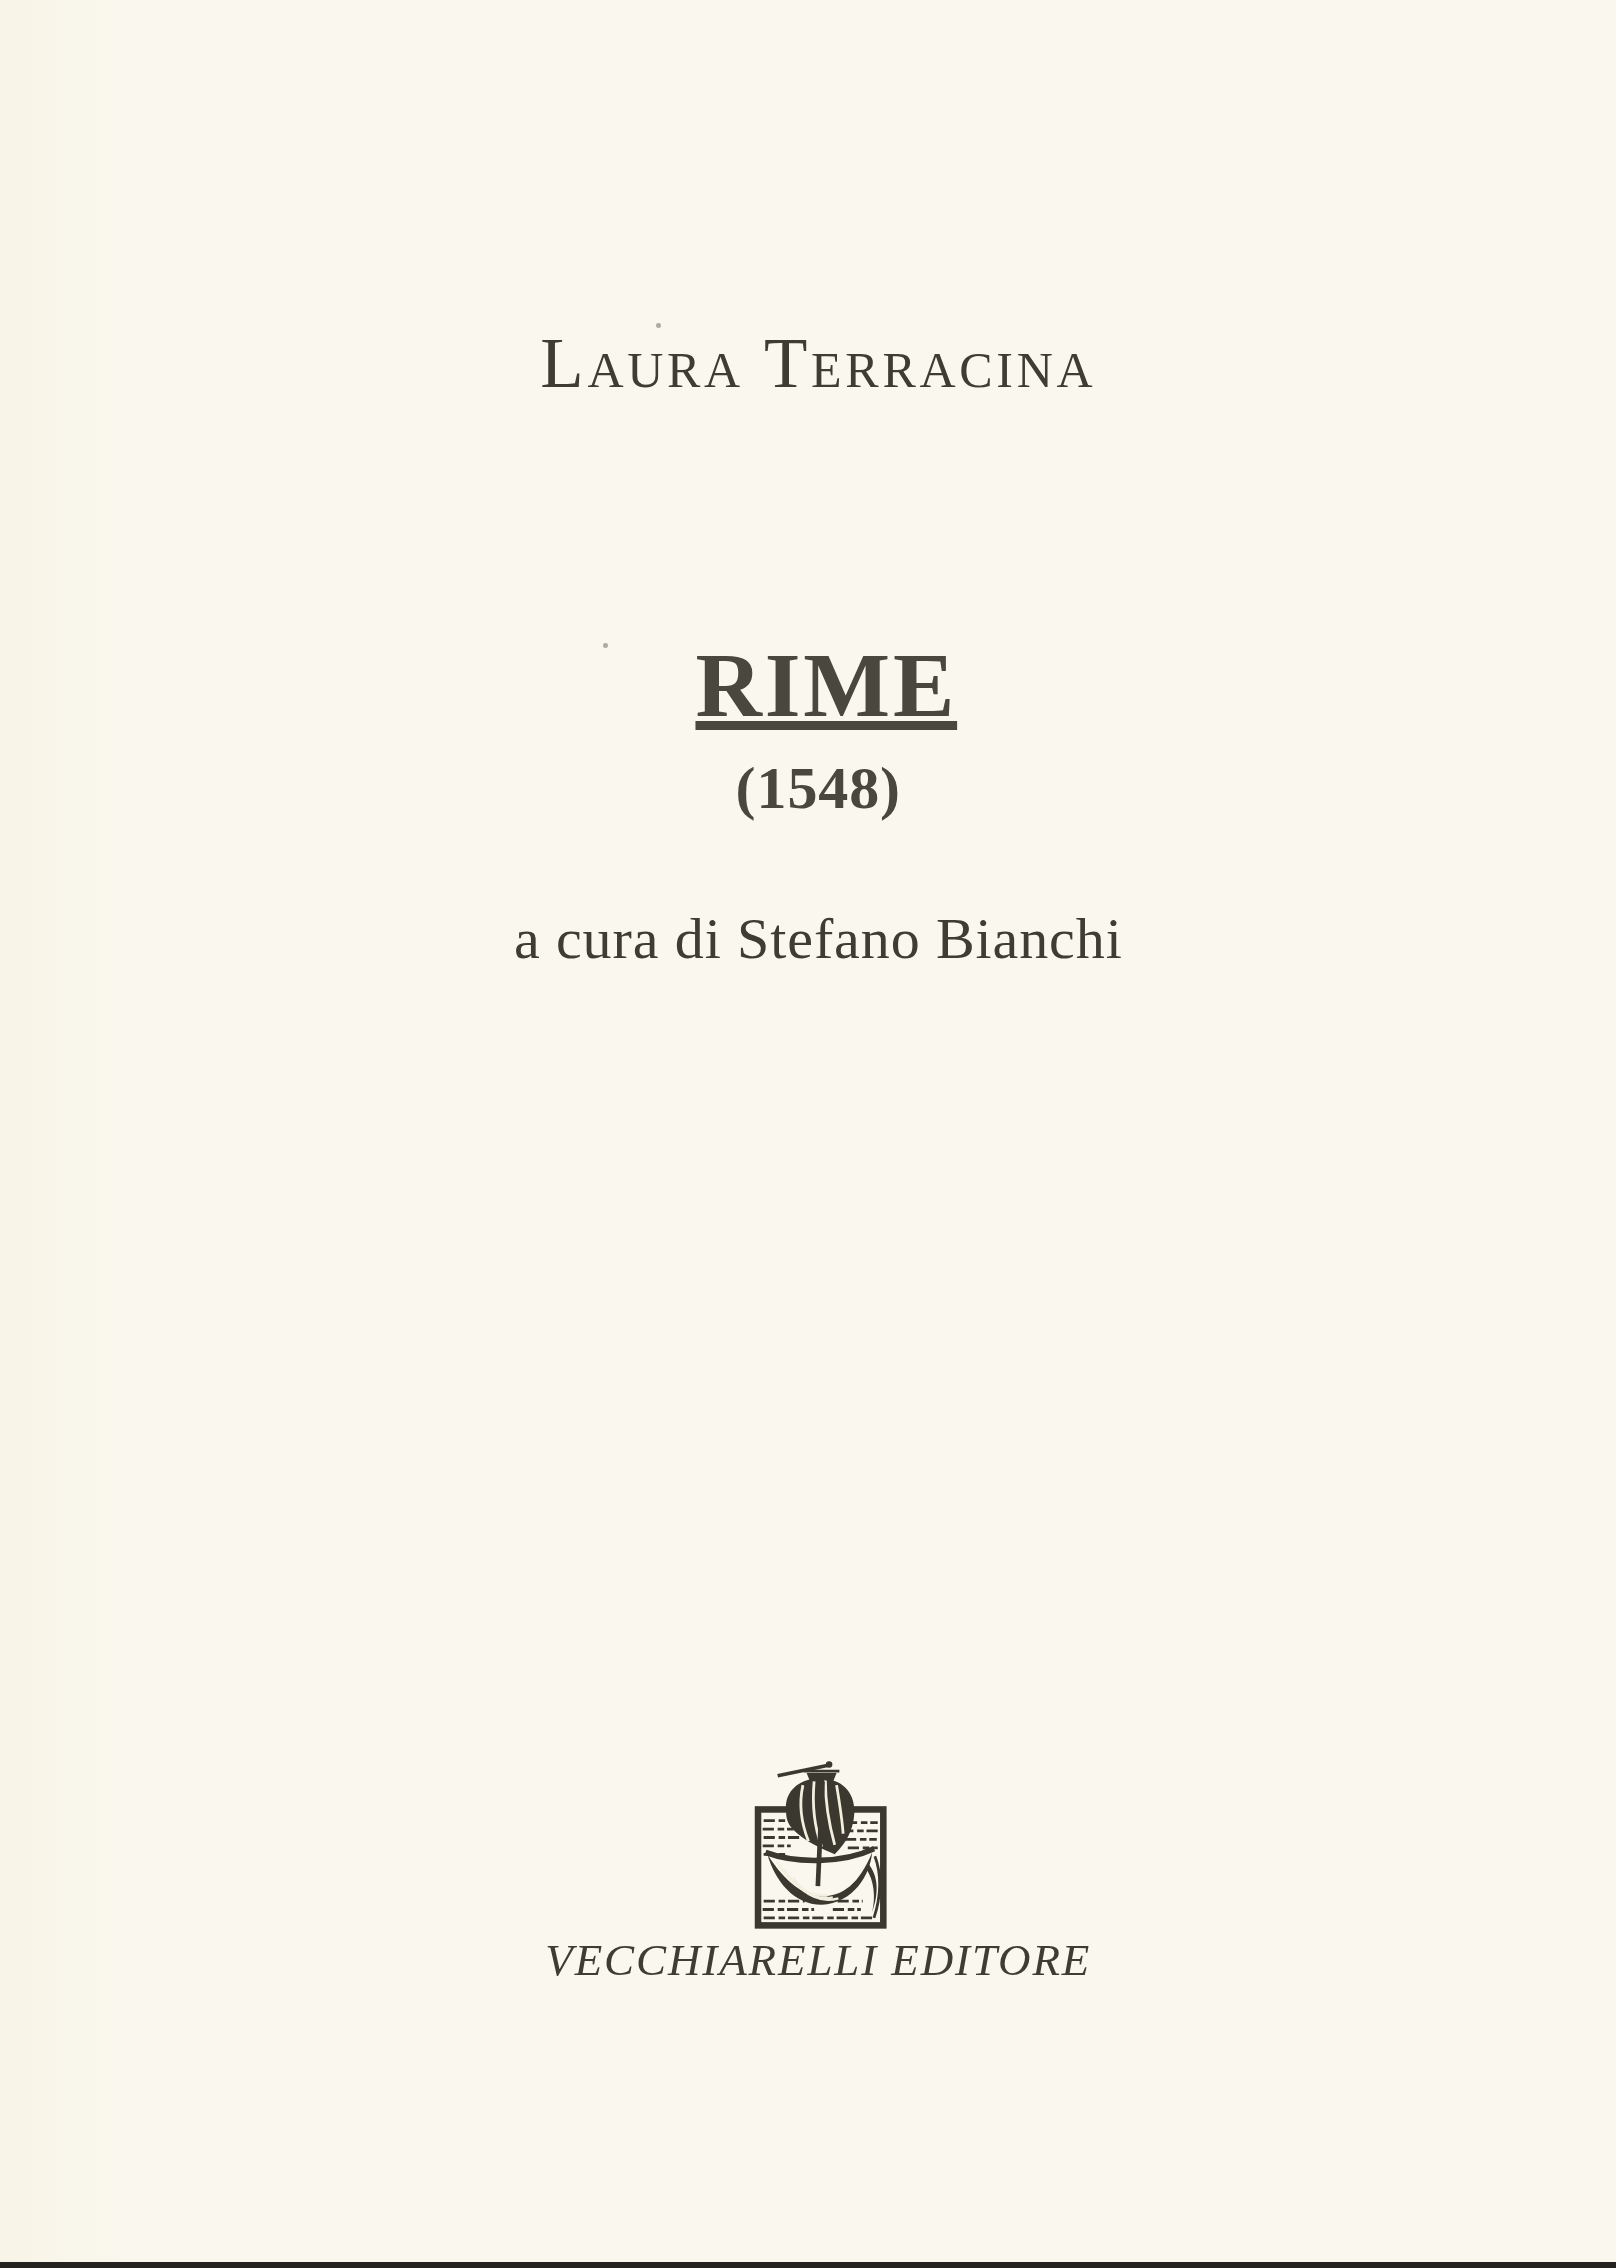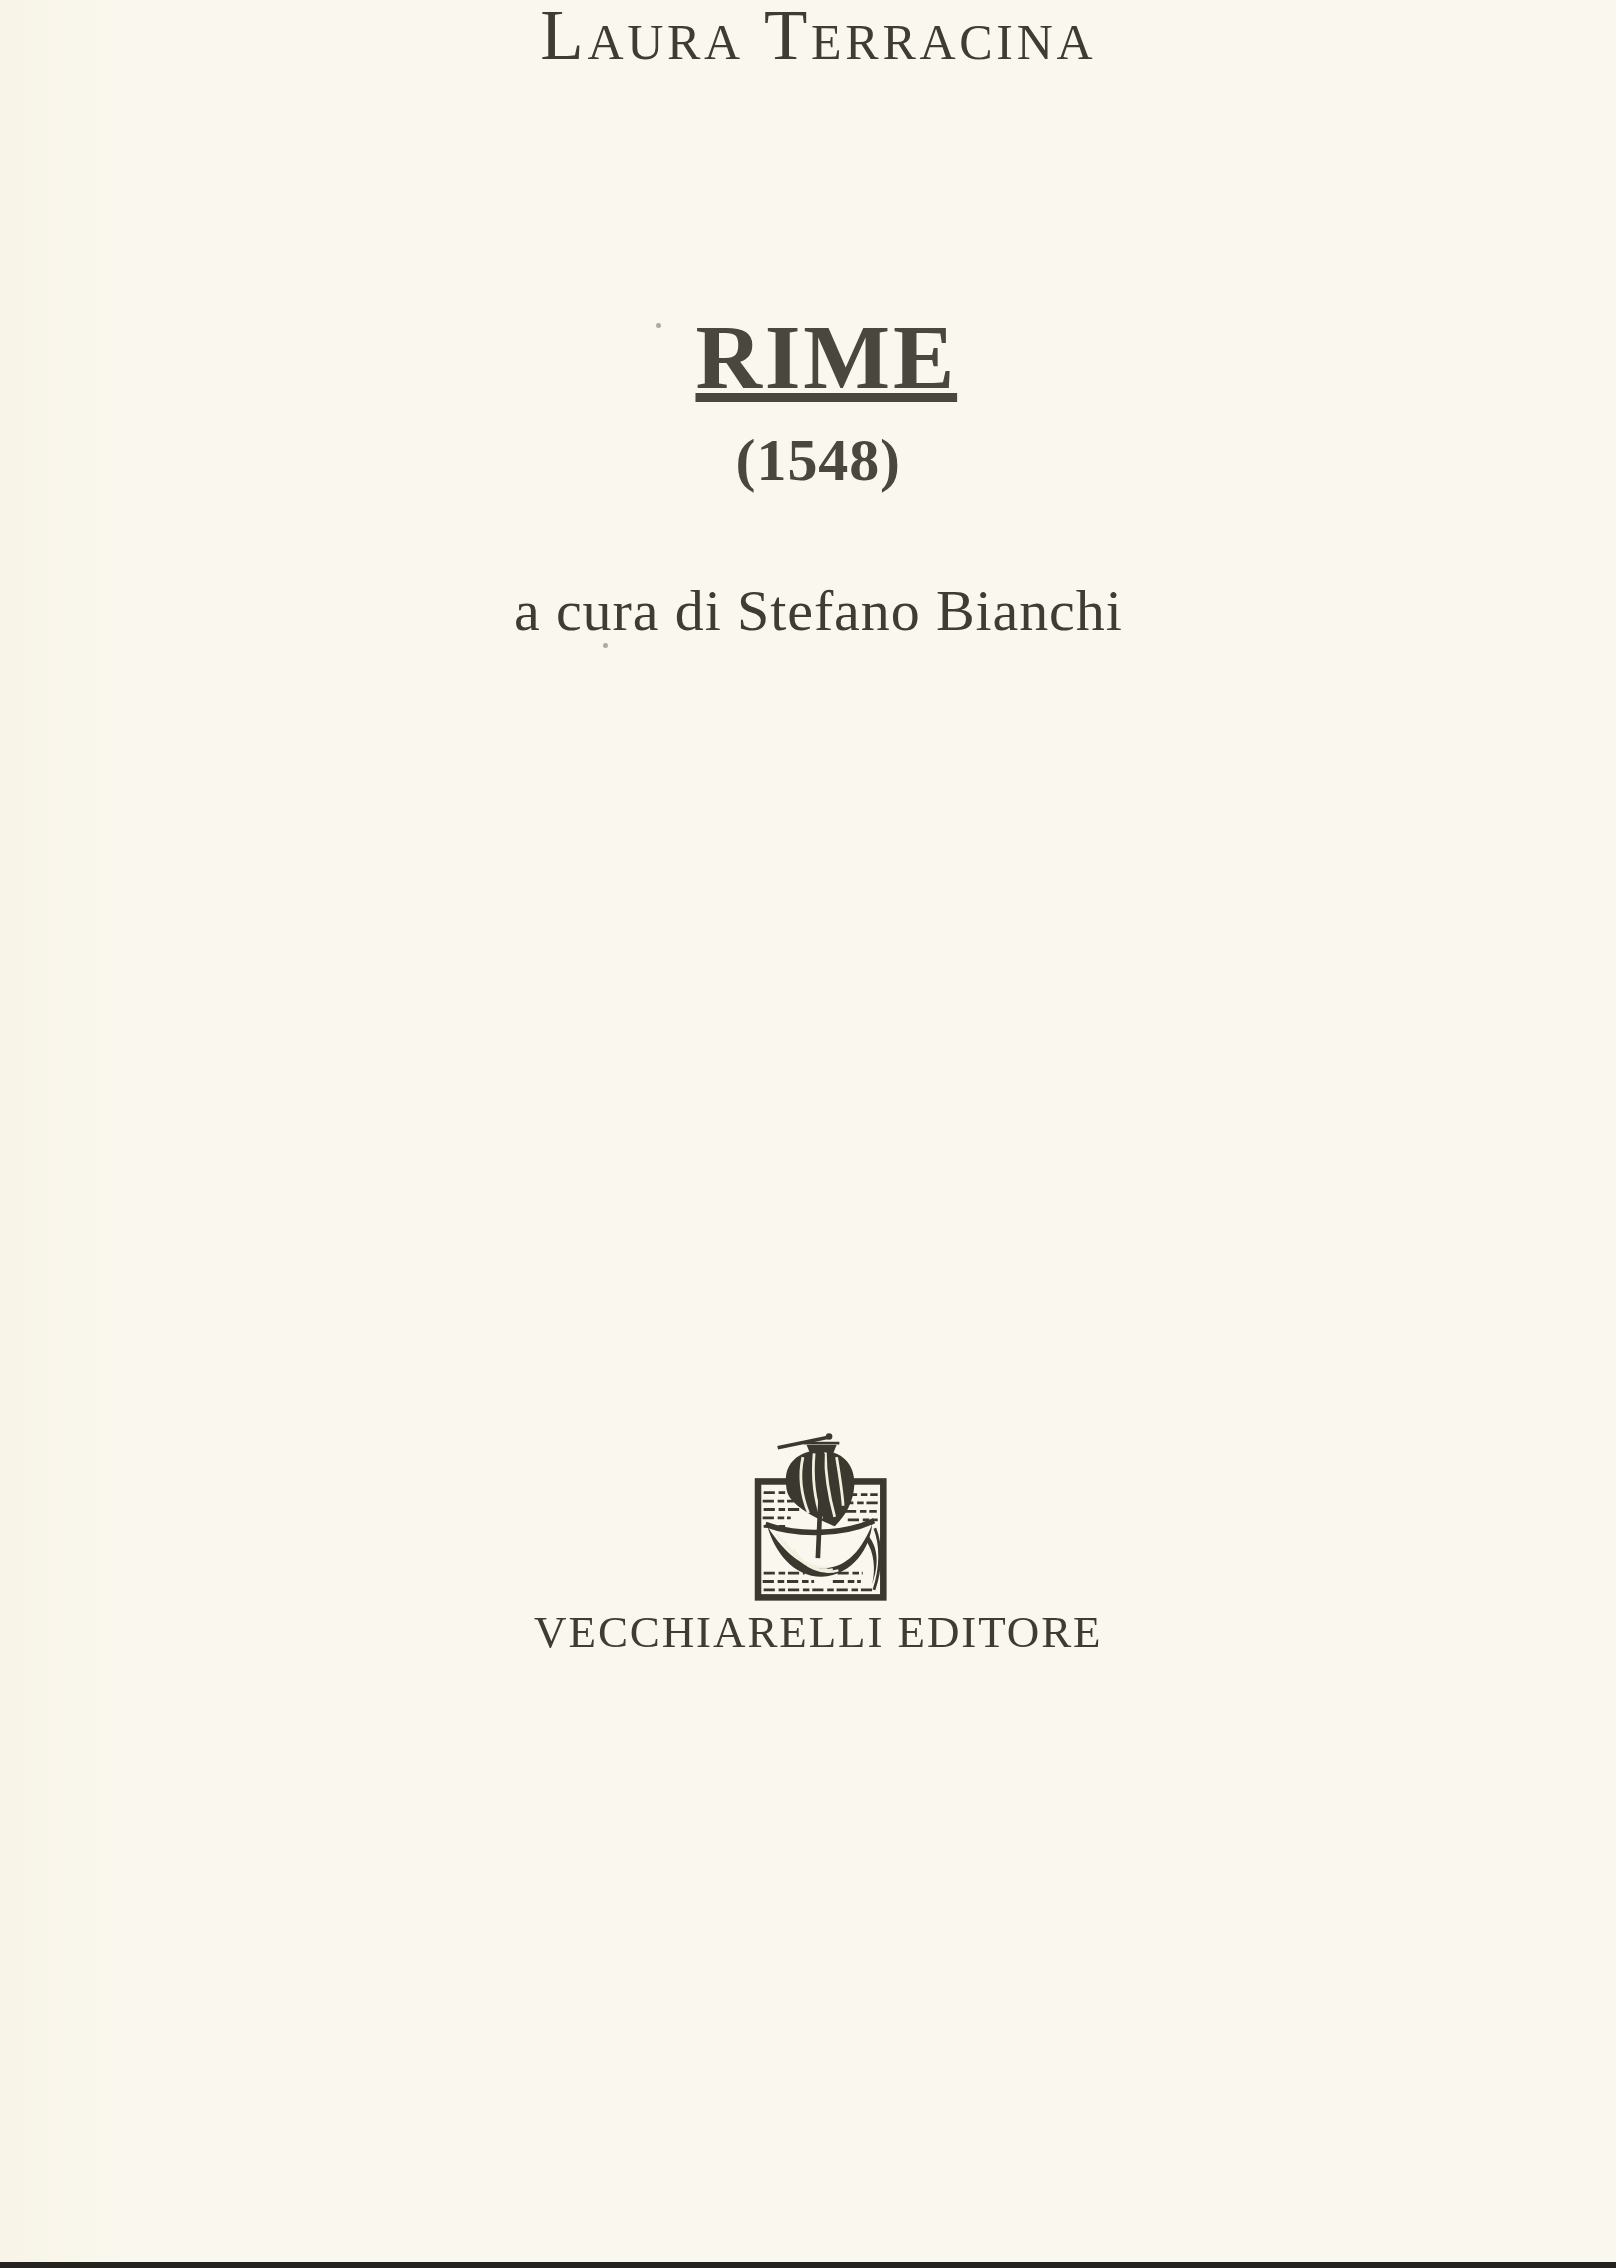--- a/index.html
+++ b/index.html
@@ -16,20 +16,21 @@
       linear-gradient(90deg, rgba(240,225,200,0.18) 0px, rgba(255,255,255,0) 131px),
       var(--background, #FAF8EE);
   }
   .content {
     position: absolute; inset: 0;
     display: flex; flex-direction: column; align-items: center;
     transform: translateX(10.3px);
     color: var(--ink, #3F3C34);
   }
   .author {
+    margin-top: 328px;
     font-size: 71px; line-height: 1;
     font-variant: small-caps;
     letter-spacing: 3.7px;
     white-space: nowrap;
   }
   .title {
     margin: 240px 0 0 16px; padding: 0;
     font-size: 92px; line-height: 1;
     font-weight: bold;
     letter-spacing: 2.8px;
@@ -56,20 +57,21 @@
     margin-top: 776px;
     width: 141px; height: 187px;
     color: var(--logo-ink, #3B382F);
   }
   .logo svg { display: block; width: 141px; height: 187px; }
   .publisher {
     margin-top: 6.6px;
     font-size: 45px; line-height: 1;
     letter-spacing: 1.9px;
     white-space: nowrap;
+    font-style: italic;
   }
   .edge-bar {
     position: absolute; left: 0; right: 0; bottom: 0;
     height: 5.6px;
     background: var(--edge-bar, #24231F);
   }
   .speck {
     position: absolute; width: 4.7px; height: 4.7px; border-radius: 50%;
     background: rgba(80,78,70,0.45);
   }

